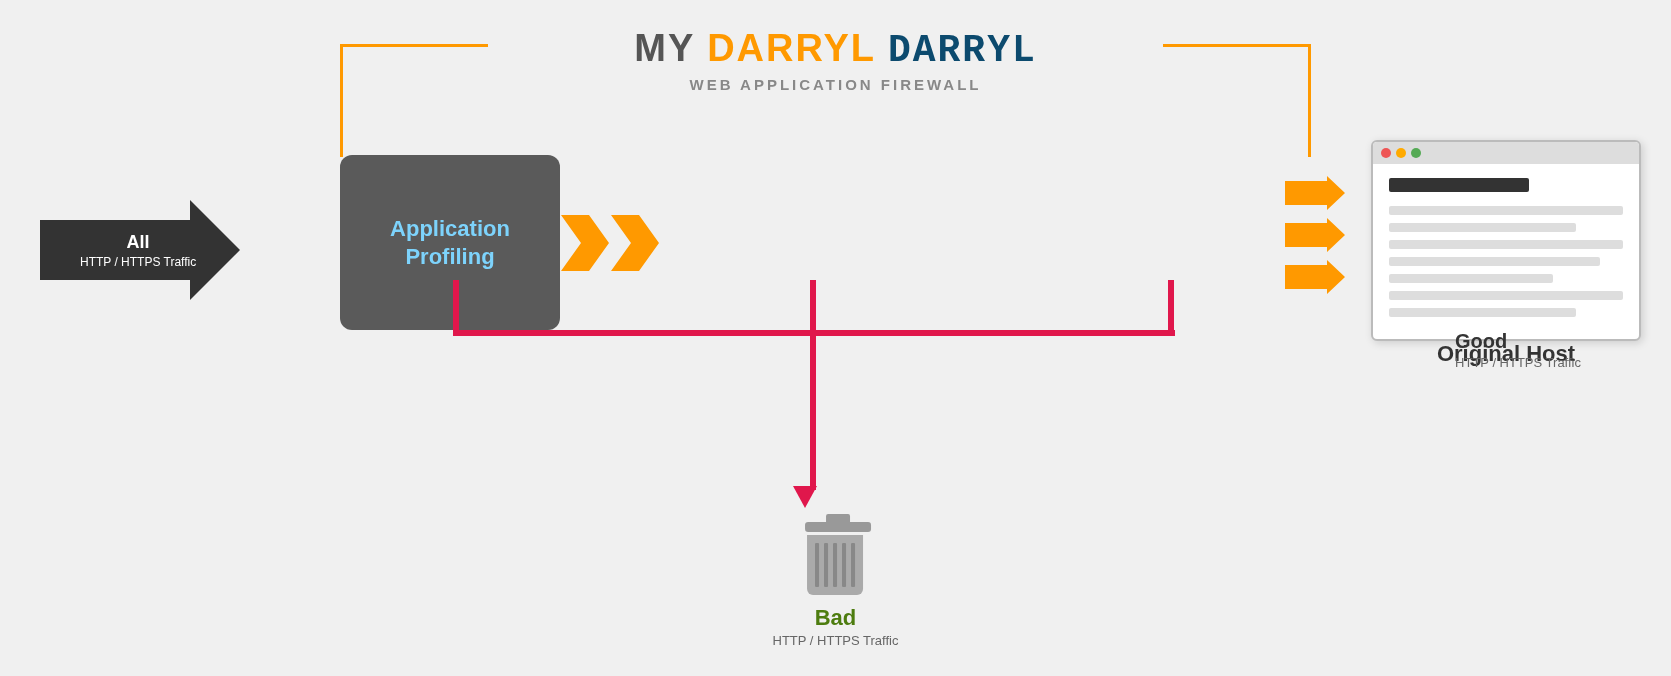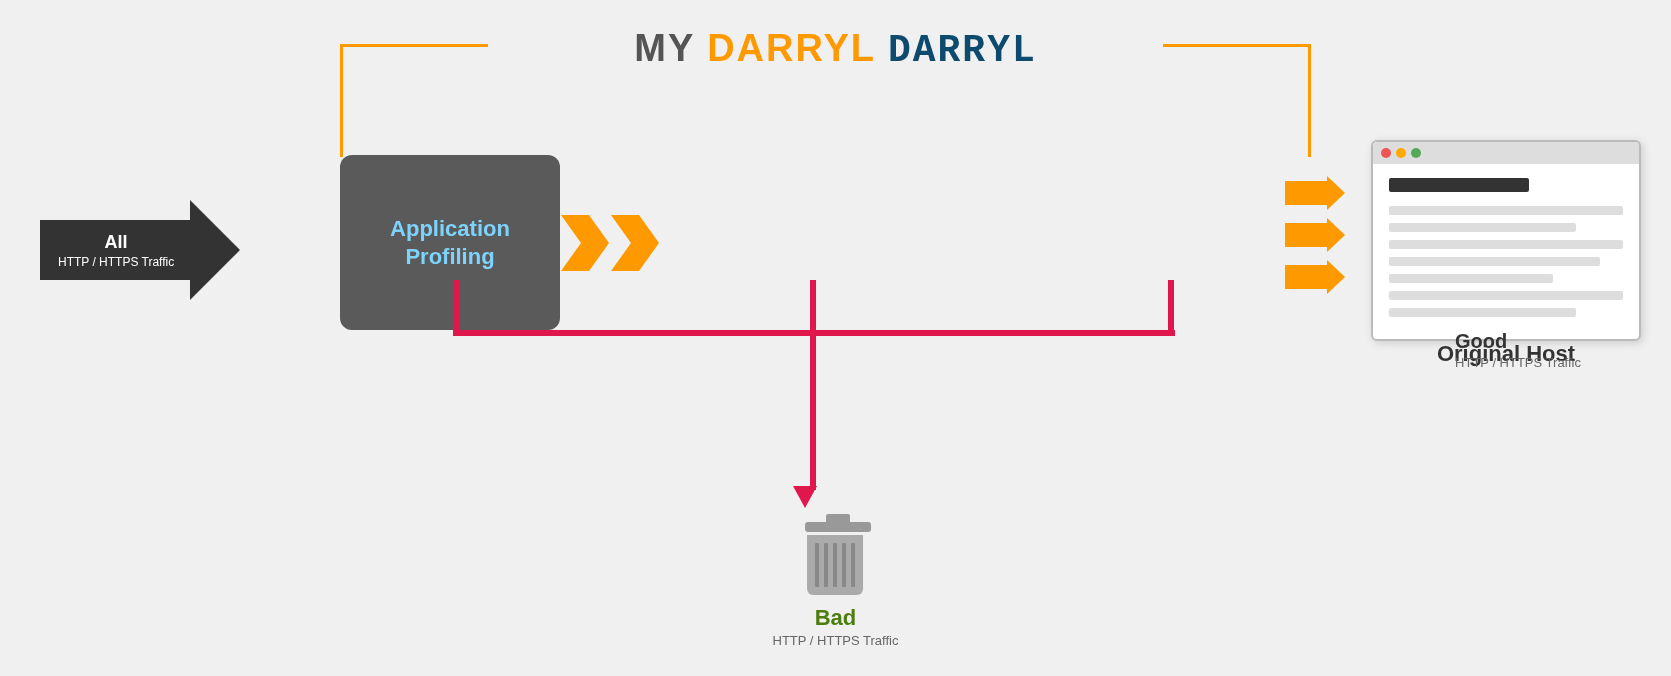--- a/index.html
+++ b/index.html
@@ -104,21 +104,21 @@
     }
 
     .arrow-shape {
       width: 200px;
       height: 100px;
       background: #333;
       clip-path: polygon(0 20%, 75% 20%, 75% 0%, 100% 50%, 75% 100%, 75% 80%, 0 80%);
       display: flex;
       align-items: center;
       justify-content: flex-start;
-      padding-left: 8px;
+      padding-left: 30px;
     }
 
     .arrow-text-wrap {
       color: white;
       text-align: center;
       padding-left: 10px;
       padding-right: 30px;
     }
 
     .arrow-text-main {
@@ -360,20 +360,21 @@
   <div class="bracket bracket-right"></div>
 
   <div class="title-section">
     <div class="title-main">
       <span class="title-my">MY</span>
       <span> </span>
       <span class="title-brother">DARRYL</span>
       <span> </span>
       <span class="title-darryl">DARRYL</span>
     </div>
+    <div class="title-sub">WEB APPLICATION FIREWALL</div>
   </div>
 
   <div class="traffic-arrow">
     <div class="arrow-shape">
       <div class="arrow-text-wrap">
         <span class="arrow-text-main">All</span>
         <span class="arrow-text-sub">HTTP / HTTPS Traffic</span>
       </div>
     </div>
   </div>

